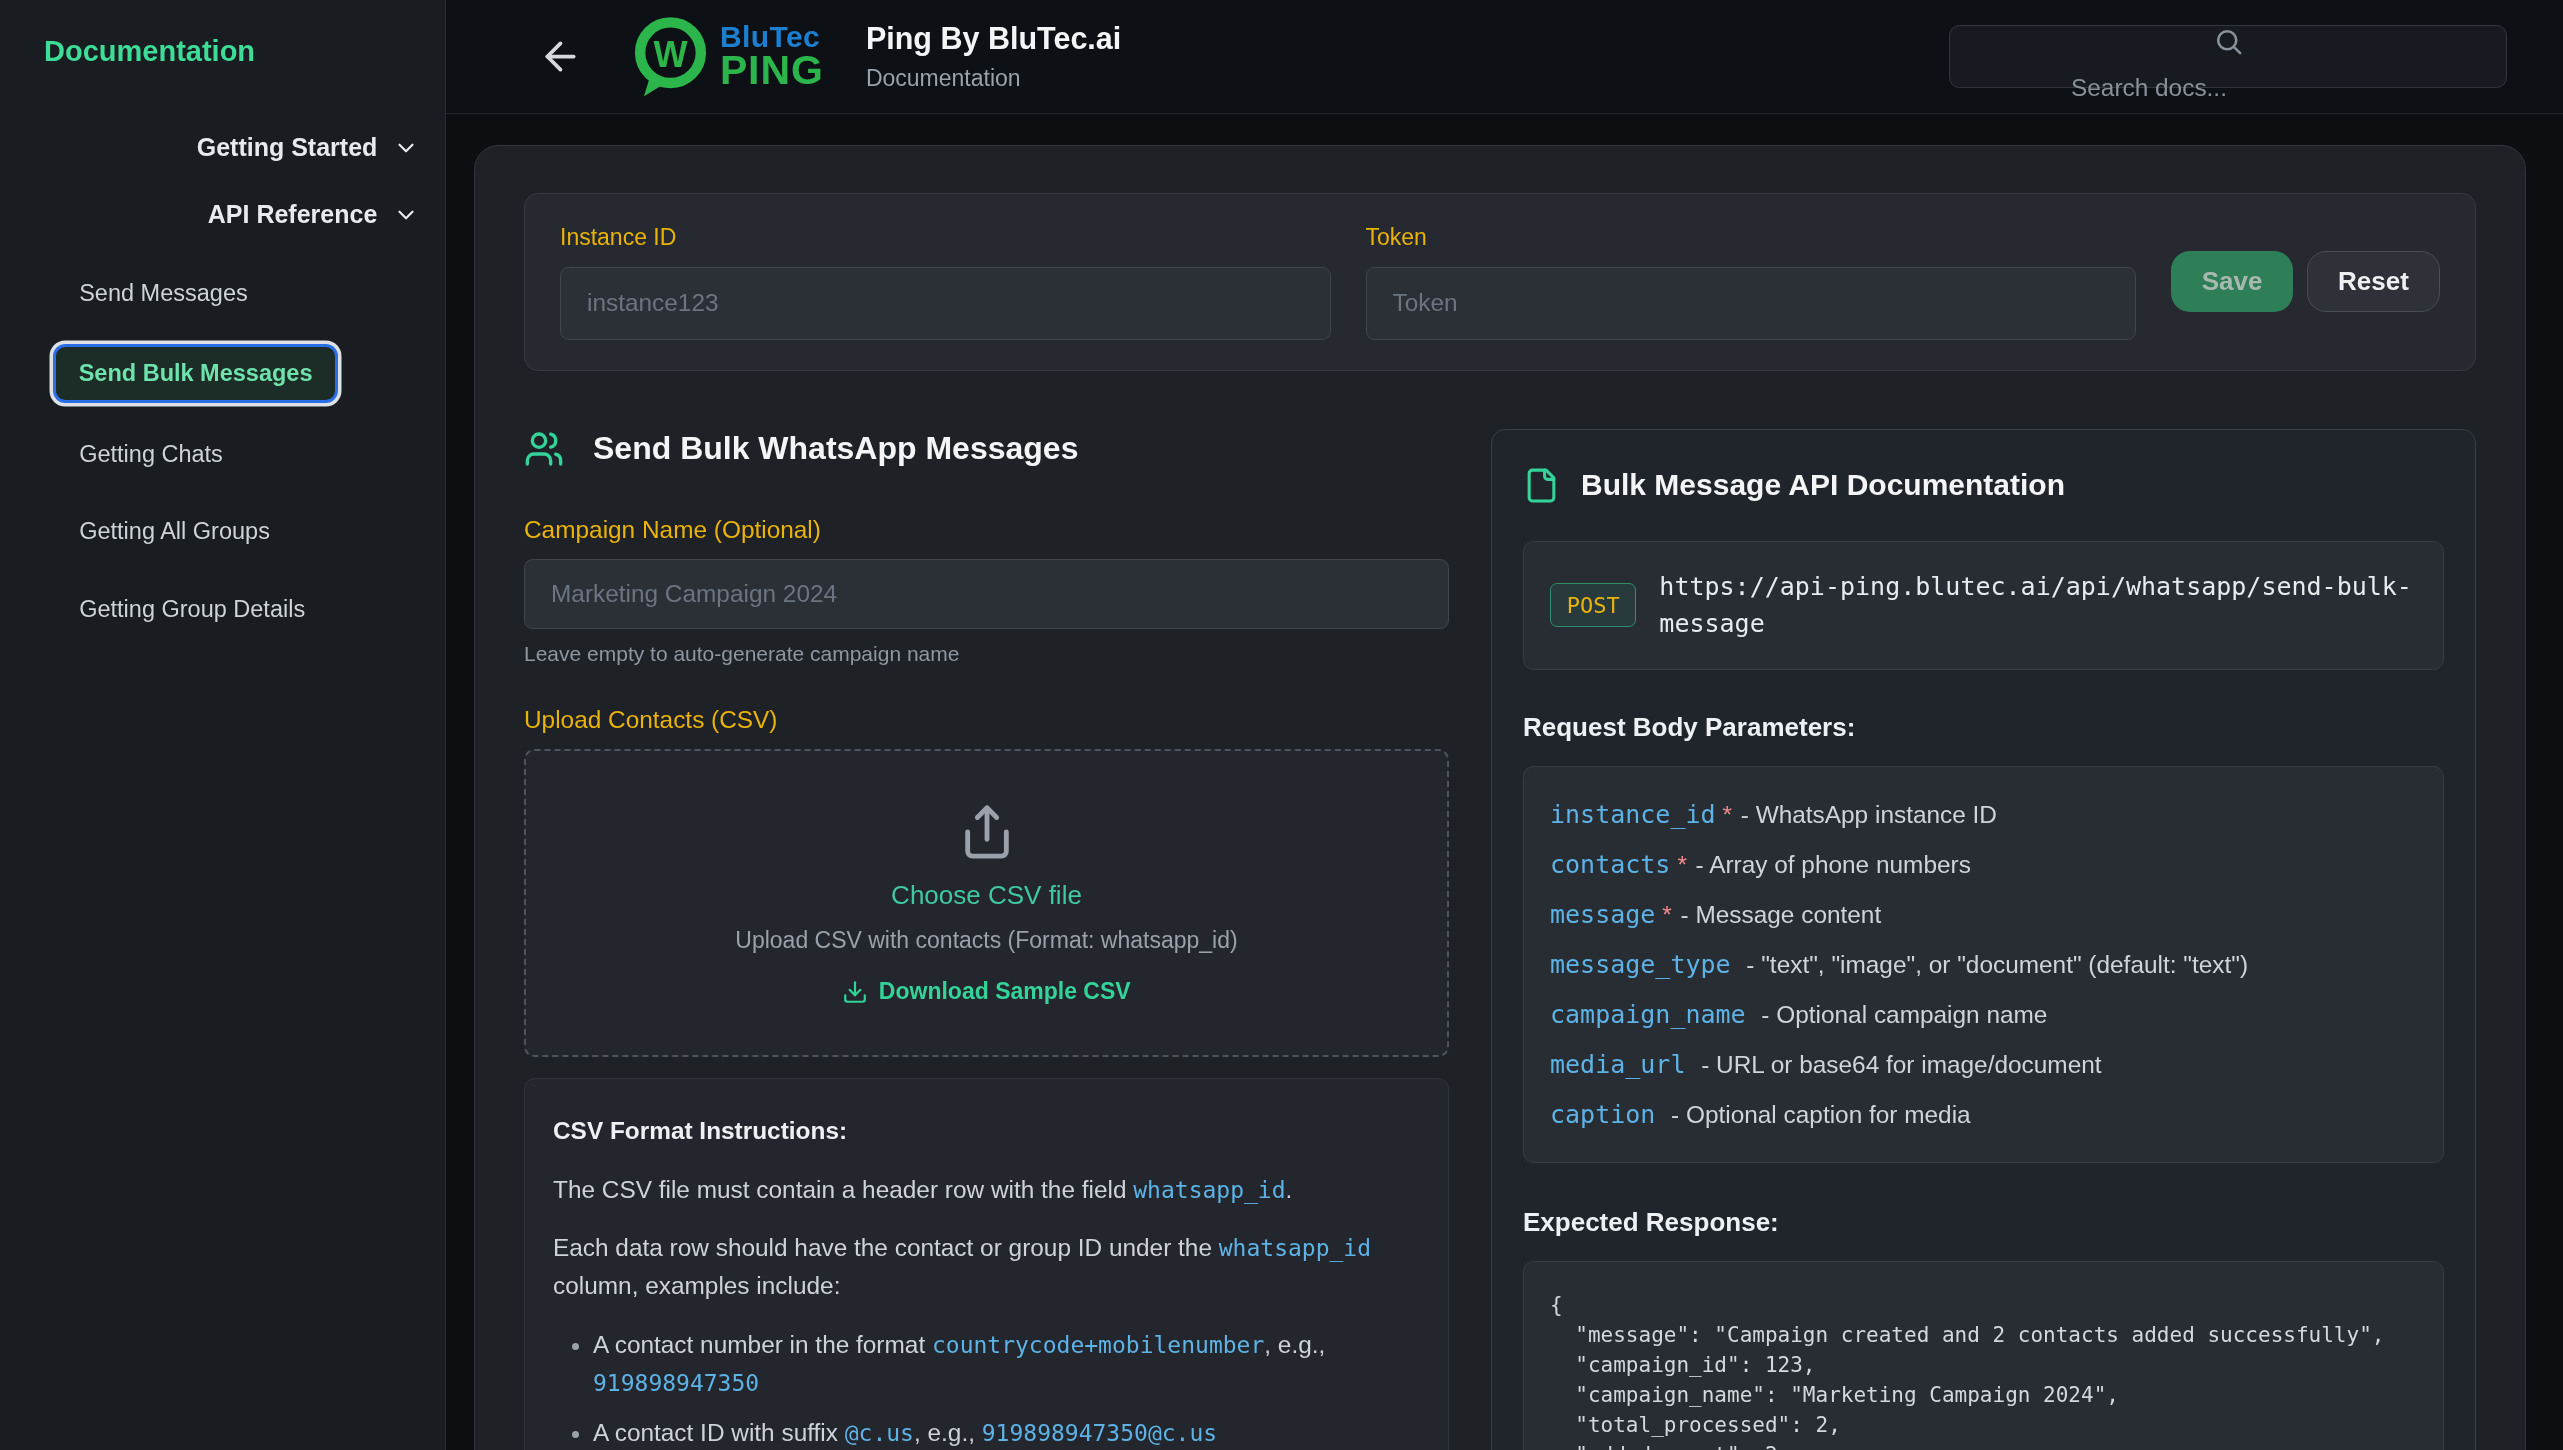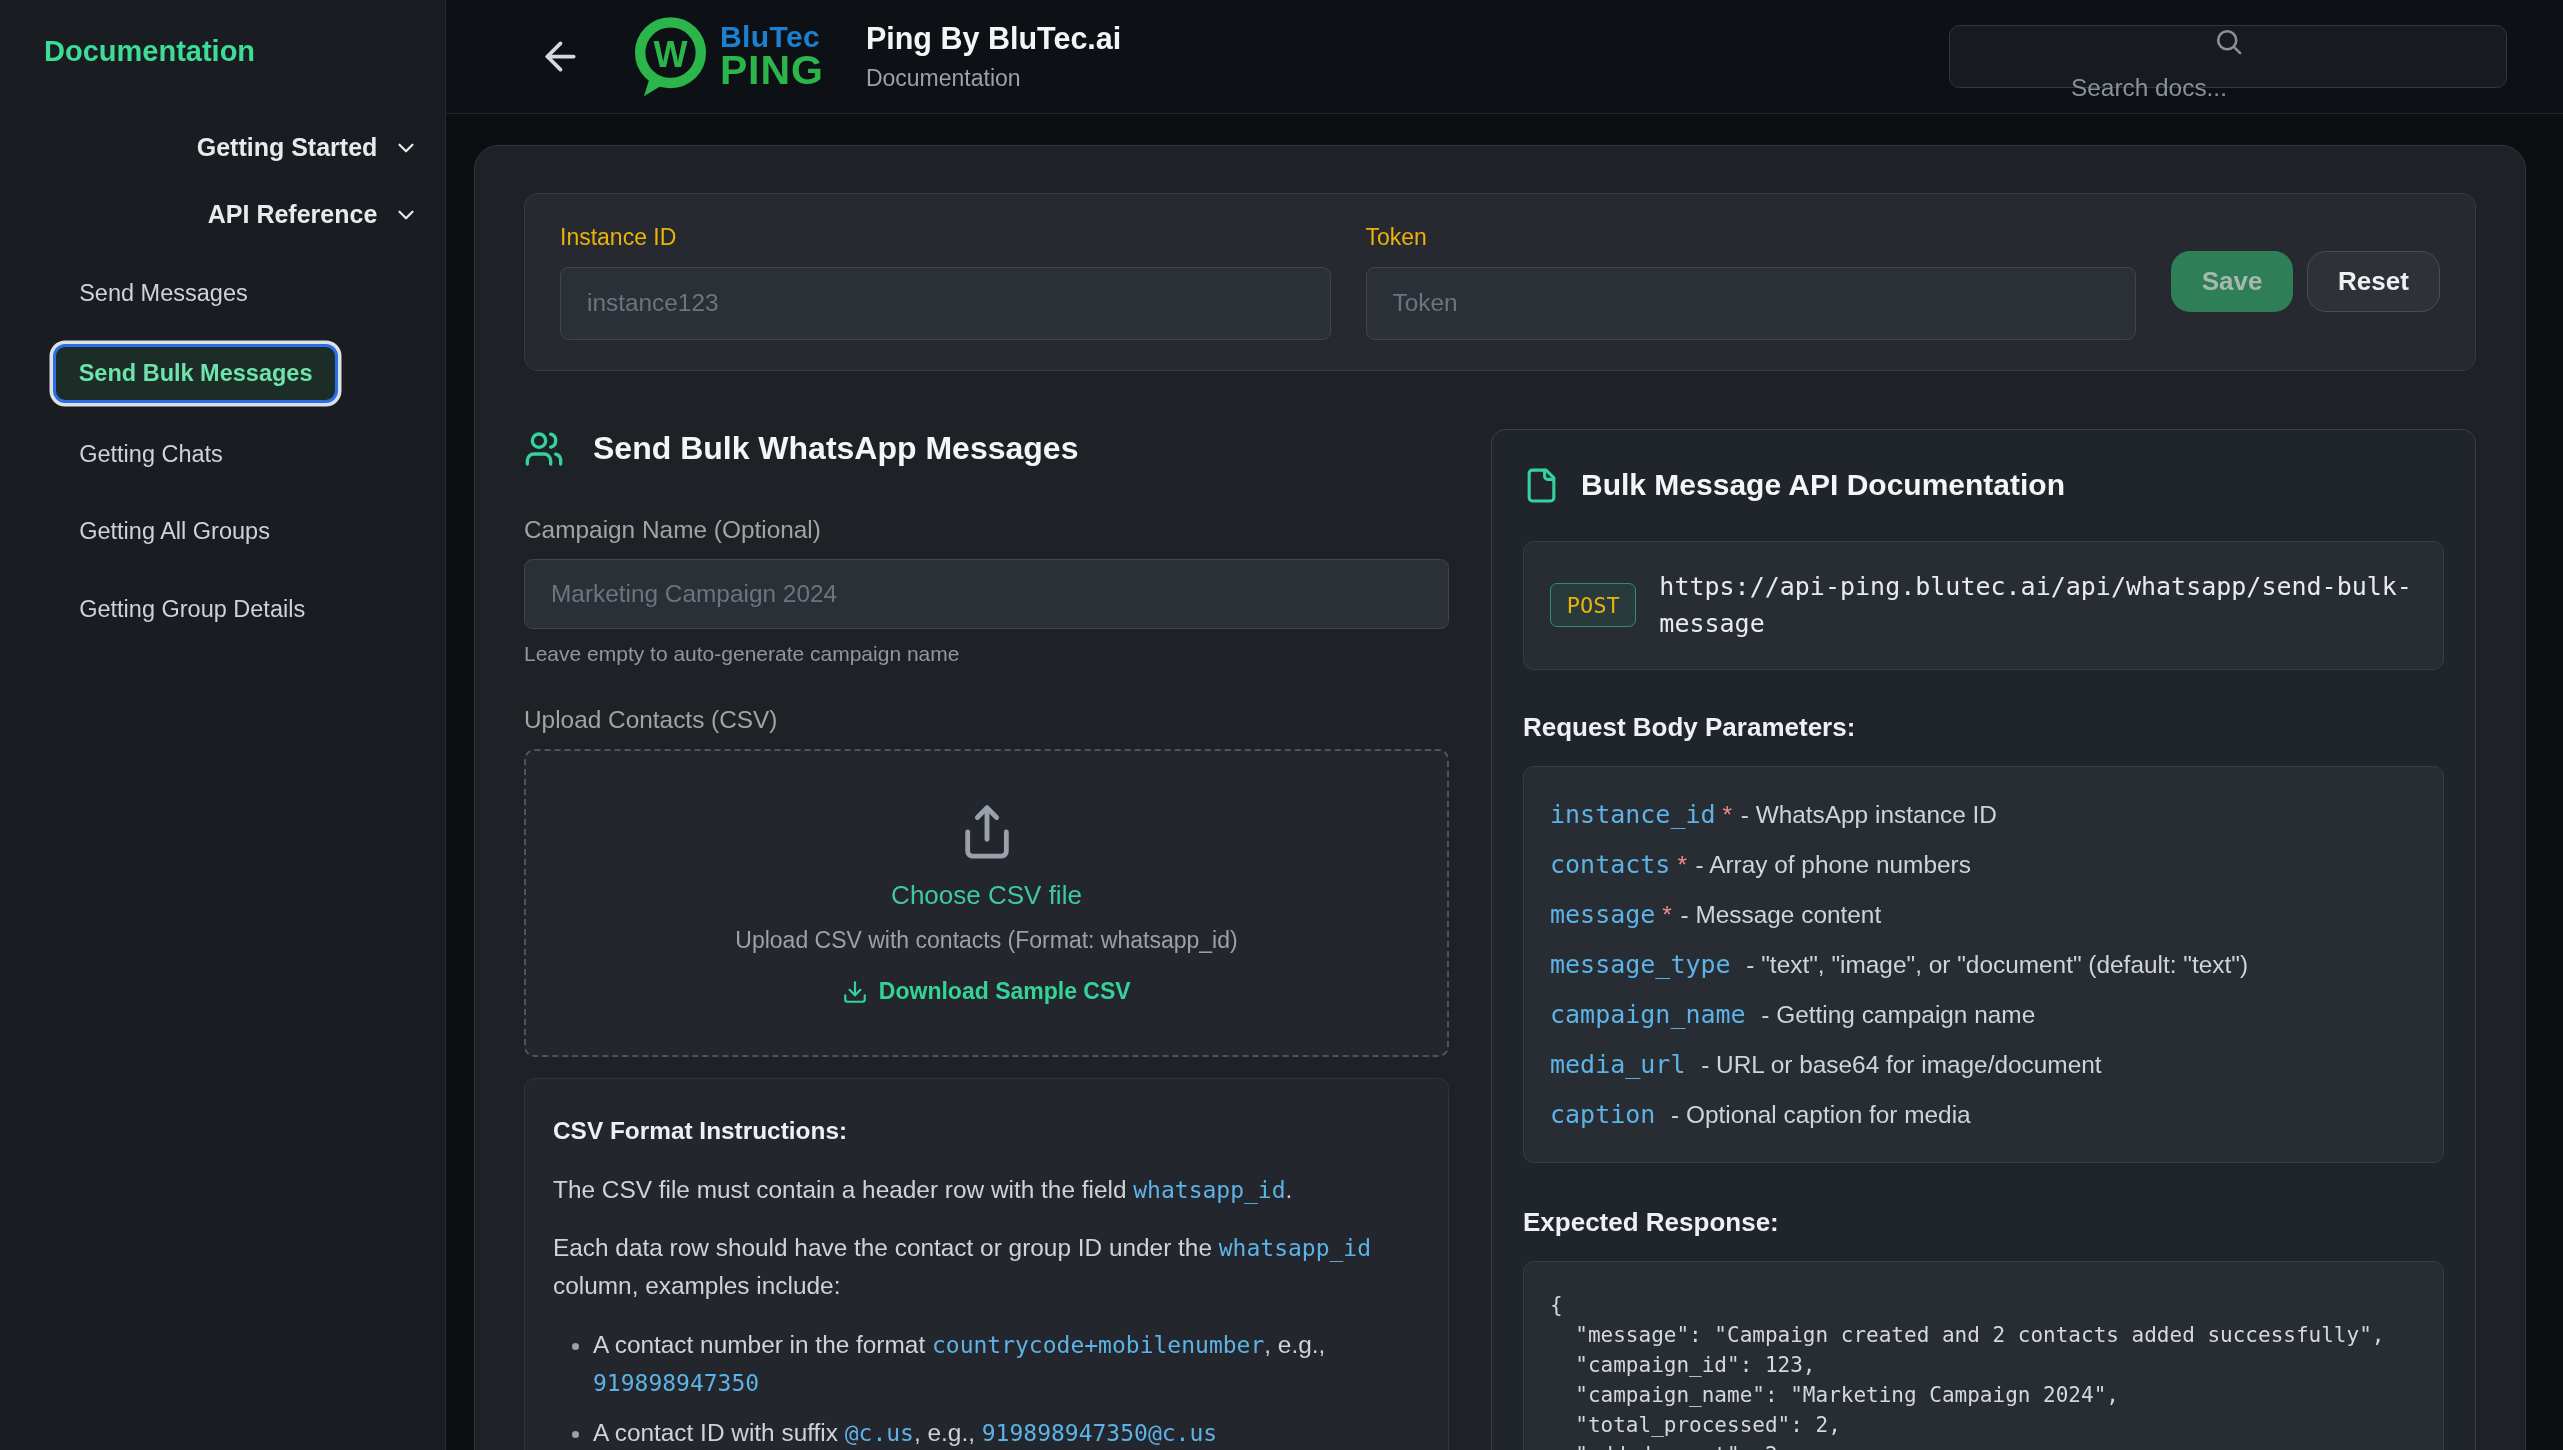--- a/index.html
+++ b/index.html
@@ -96,21 +96,21 @@
   .btn-reset { width:133px; background:#2e3238; border:0.9px solid #484d54; color:#eef0f2; }
 
   
   .columns { display:flex; gap:42px; align-items:flex-start; }
   .left-col { width:925px; min-width:925px; }
   .right-col { flex:1; min-width:0; }
 
   .section-header { display:flex; align-items:center; gap:29px; margin-bottom:47px; }
   .section-title { color:#f3f5f7; font-size:32px; font-weight:bold; }
 
-  .form-label { display:block; font-size:24.4px; color:#a3a3a3; margin-bottom:15.7px; }
+  .form-label { display:block; font-size:24.4px; color:#eab308; margin-bottom:15.7px; }
   .campaign-input { height:70px; margin-bottom:12.2px; }
   .hint { font-size:21px; color:#8e969f; margin-bottom:40px; }
 
   .dropzone {
     border:2.6px dashed #4d545c; border-radius:10.5px; background:#23272d;
     padding:52px 17.4px 47px; text-align:center; margin-bottom:21px; cursor:pointer;
   }
   .dropzone-icon { margin:0 auto 19px; width:58px; }
   .choose-link { font-size:26px; color:#3fc9a0; margin-bottom:15.7px; cursor:pointer; }
   .dropzone-hint { font-size:23px; color:#9aa1ab; margin-bottom:24.4px; }
@@ -330,21 +330,21 @@
               <span class="post-badge">POST</span>
               <span class="endpoint-url">https://api-ping.blutec.ai/api/whatsapp/send-bulk-message</span>
             </div>
 
             <div class="sub-heading">Request Body Parameters:</div>
             <div class="inner-box params-box">
               <div class="param-line"><span class="param-name">instance_id</span><span class="param-star">*</span><span class="param-desc">- WhatsApp instance ID</span></div>
               <div class="param-line"><span class="param-name">contacts</span><span class="param-star">*</span><span class="param-desc">- Array of phone numbers</span></div>
               <div class="param-line"><span class="param-name">message</span><span class="param-star">*</span><span class="param-desc">- Message content</span></div>
               <div class="param-line"><span class="param-name">message_type</span><span class="param-star"></span><span class="param-desc">- "text", "image", or "document" (default: "text")</span></div>
-              <div class="param-line"><span class="param-name">campaign_name</span><span class="param-star"></span><span class="param-desc">- Getting campaign name</span></div>
+              <div class="param-line"><span class="param-name">campaign_name</span><span class="param-star"></span><span class="param-desc">- Optional campaign name</span></div>
               <div class="param-line"><span class="param-name">media_url</span><span class="param-star"></span><span class="param-desc">- URL or base64 for image/document</span></div>
               <div class="param-line"><span class="param-name">caption</span><span class="param-star"></span><span class="param-desc">- Optional caption for media</span></div>
             </div>
 
             <div class="sub-heading">Expected Response:</div>
             <div class="inner-box response-box">
               <div class="code-line">{</div>
               <div class="code-line">  "message": "Campaign created and 2 contacts added successfully",</div>
               <div class="code-line">  "campaign_id": 123,</div>
               <div class="code-line">  "campaign_name": "Marketing Campaign 2024",</div>

